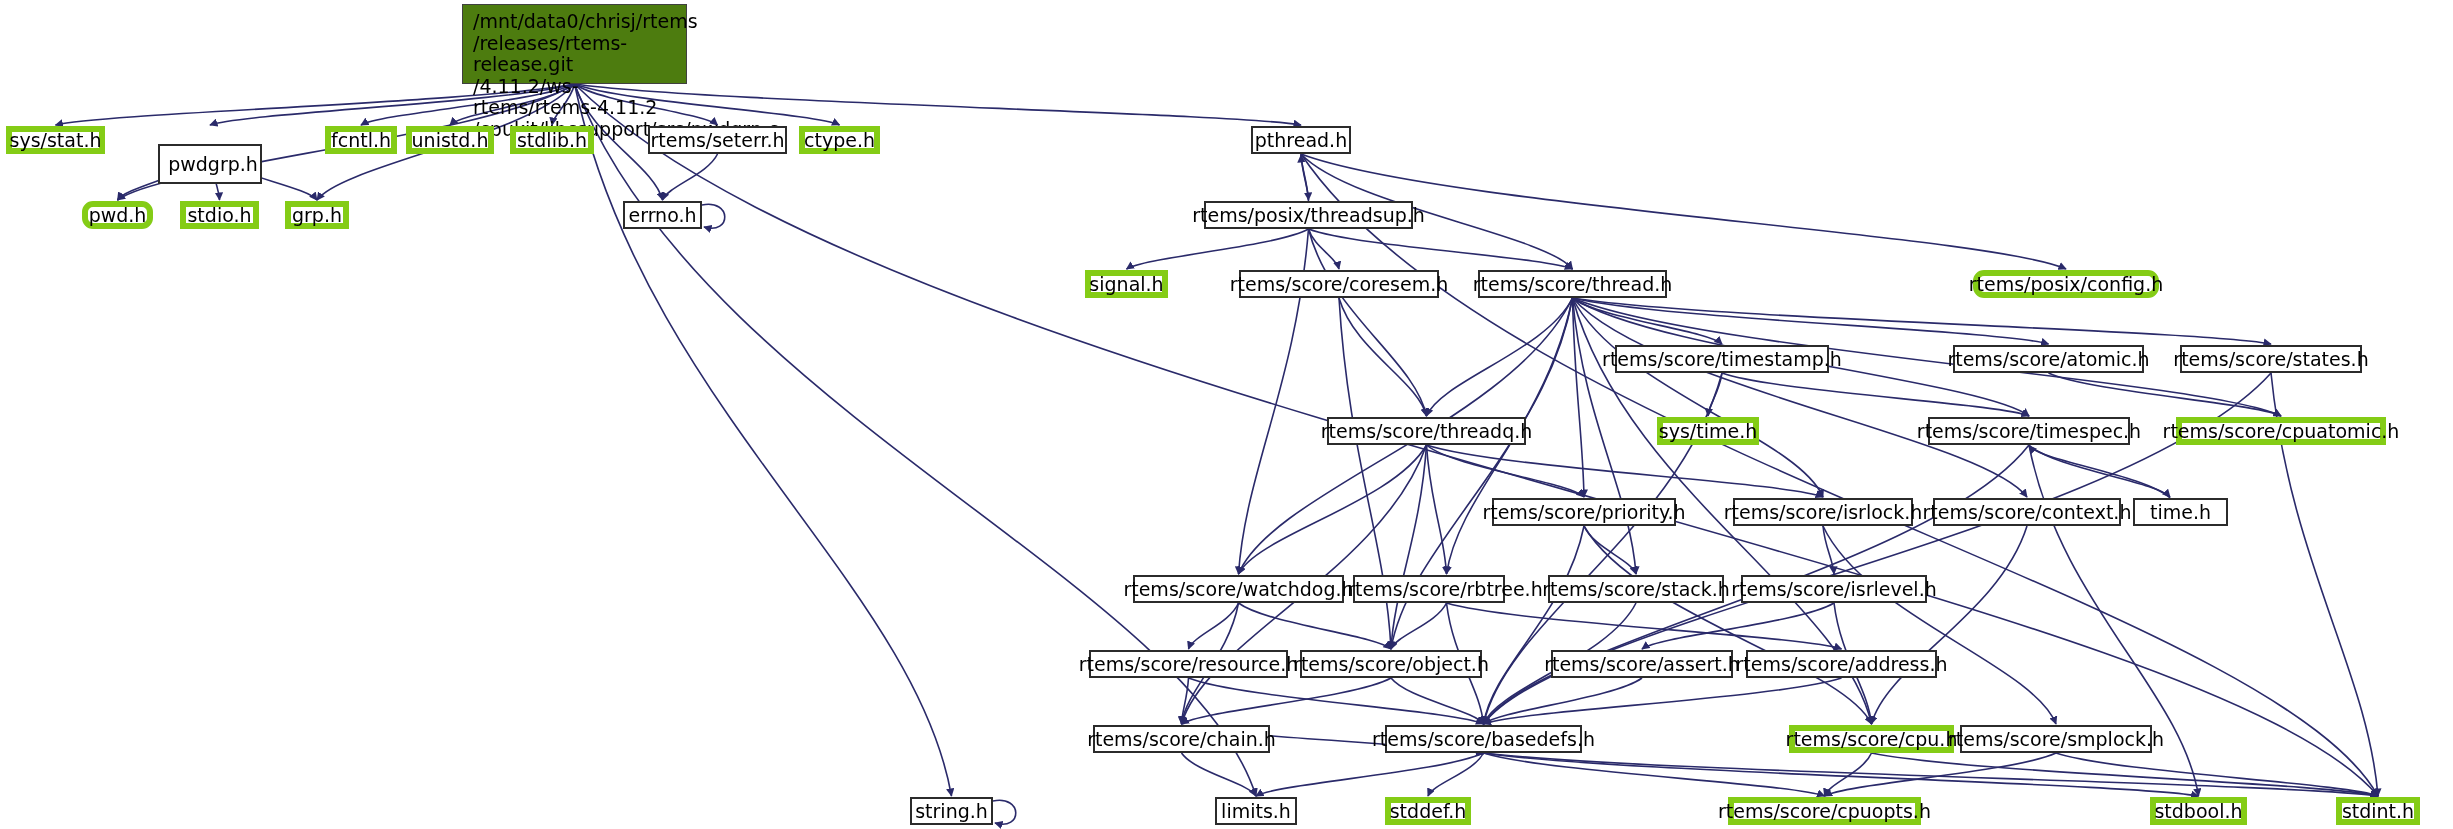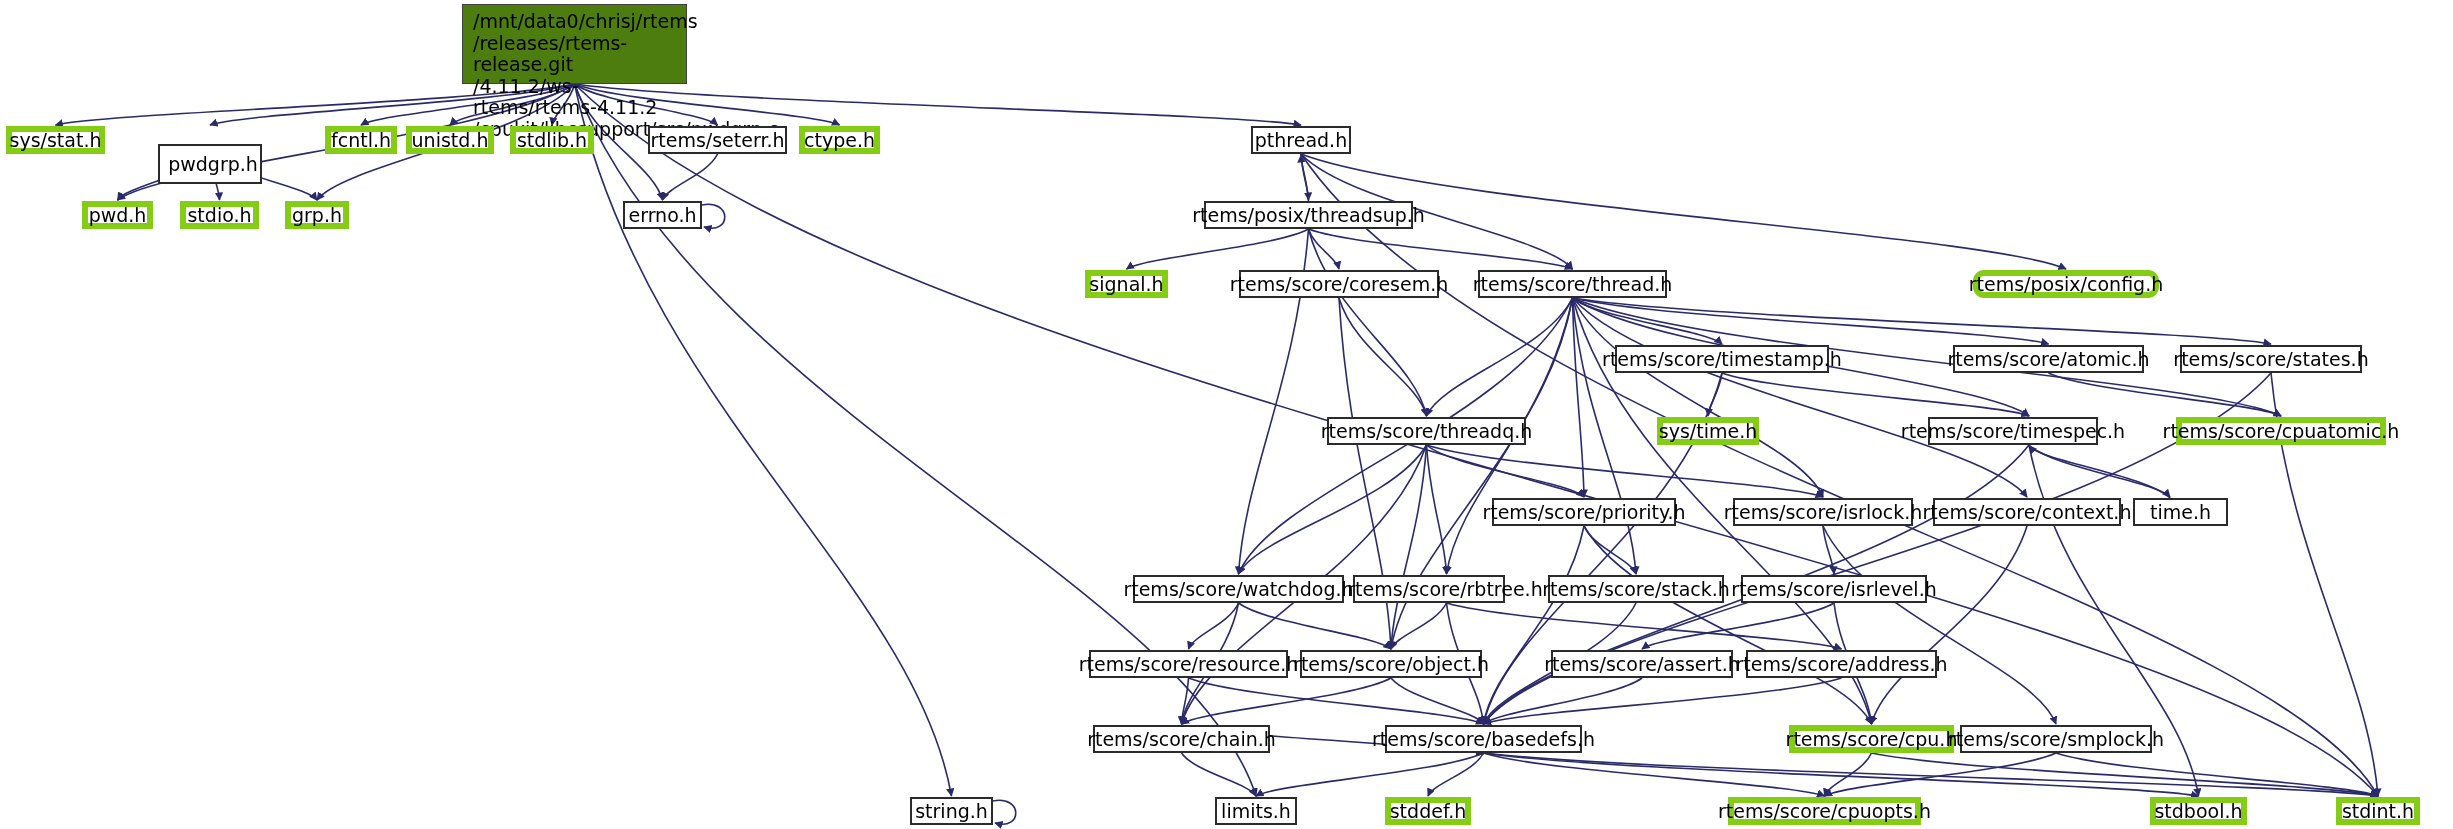--- a/index.html
+++ b/index.html
@@ -149,35 +149,35 @@
 
   <div id="node-layer">
       <div class="node" style="left: 6px; top: 126px; width: 99px; height: 28px;">sys/stat.h</div>
       <div class="node bold" style="left: 158px; top: 144px; width: 104px; height: 40px; padding-left: 6px;">pwdgrp.h</div>
       <div class="node" style="left: 325px; top: 126px; width: 72px; height: 28px;">fcntl.h</div>
       <div class="node" style="left: 406px; top: 126px; width: 88px; height: 28px;">unistd.h</div>
       <div class="node" style="left: 510px; top: 126px; width: 84px; height: 28px;">stdlib.h</div>
       <div class="node bold" style="left: 648px; top: 126px; width: 139px; height: 28px;">rtems/seterr.h</div>
       <div class="node" style="left: 799px; top: 126px; width: 81px; height: 28px;">ctype.h</div>
       <div class="node bold" style="left: 1251px; top: 126px; width: 100px; height: 28px;">pthread.h</div>
-      <div class="node" style="left: 82px; top: 201px; width: 71px; height: 28px;">pwd.h</div>
+      <div class="node" style="left: 82px; top: 201px; width: 71px; height: 28px; border-radius: 11px;">pwd.h</div>
       <div class="node" style="left: 180px; top: 201px; width: 79px; height: 28px;">stdio.h</div>
       <div class="node" style="left: 285px; top: 201px; width: 64px; height: 28px;">grp.h</div>
       <div class="node bold" style="left: 623px; top: 201px; width: 79px; height: 28px;">errno.h</div>
       <div class="node bold" style="left: 1204px; top: 201px; width: 209px; height: 28px;">rtems/posix/threadsup.h</div>
       <div class="node" style="left: 1085px; top: 270px; width: 83px; height: 28px;">signal.h</div>
       <div class="node bold" style="left: 1239px; top: 270px; width: 200px; height: 28px;">rtems/score/coresem.h</div>
       <div class="node bold" style="left: 1478px; top: 270px; width: 189px; height: 28px;">rtems/score/thread.h</div>
       <div class="node" style="left: 1973px; top: 270px; width: 186px; height: 28px; border-radius: 11px;">rtems/posix/config.h</div>
       <div class="node bold" style="left: 1615px; top: 345px; width: 214px; height: 28px;">rtems/score/timestamp.h</div>
       <div class="node bold" style="left: 1953px; top: 345px; width: 191px; height: 28px;">rtems/score/atomic.h</div>
       <div class="node bold" style="left: 2180px; top: 345px; width: 182px; height: 28px;">rtems/score/states.h</div>
       <div class="node bold" style="left: 1327px; top: 417px; width: 199px; height: 28px;">rtems/score/threadq.h</div>
       <div class="node" style="left: 1657px; top: 417px; width: 102px; height: 28px;">sys/time.h</div>
-      <div class="node bold" style="left: 1928px; top: 417px; width: 170px; height: 28px;">rtems/score/timespec.h</div>
+      <div class="node bold" style="left: 1928px; top: 417px; width: 202px; height: 28px;">rtems/score/timespec.h</div>
       <div class="node" style="left: 2176px; top: 417px; width: 210px; height: 28px;">rtems/score/cpuatomic.h</div>
       <div class="node bold" style="left: 1492px; top: 498px; width: 184px; height: 28px;">rtems/score/priority.h</div>
       <div class="node bold" style="left: 1733px; top: 498px; width: 180px; height: 28px;">rtems/score/isrlock.h</div>
       <div class="node bold" style="left: 1933px; top: 498px; width: 188px; height: 28px;">rtems/score/context.h</div>
       <div class="node bold" style="left: 2133px; top: 498px; width: 95px; height: 28px;">time.h</div>
       <div class="node bold" style="left: 1133px; top: 575px; width: 211px; height: 28px;">rtems/score/watchdog.h</div>
       <div class="node bold" style="left: 1353px; top: 575px; width: 152px; height: 28px; padding-left: 32px;">rtems/score/rbtree.h</div>
       <div class="node bold" style="left: 1548px; top: 575px; width: 176px; height: 28px;">rtems/score/stack.h</div>
       <div class="node bold" style="left: 1741px; top: 575px; width: 186px; height: 28px;">rtems/score/isrlevel.h</div>
       <div class="node bold" style="left: 1089px; top: 650px; width: 199px; height: 28px;">rtems/score/resource.h</div>

